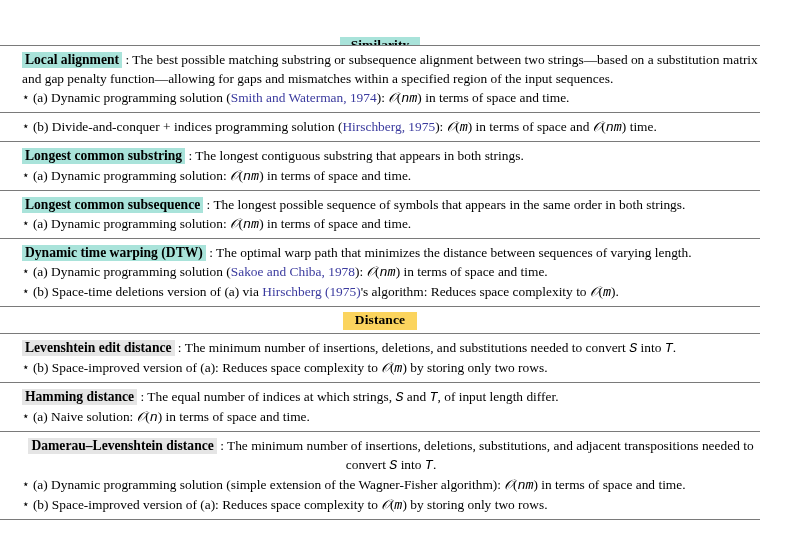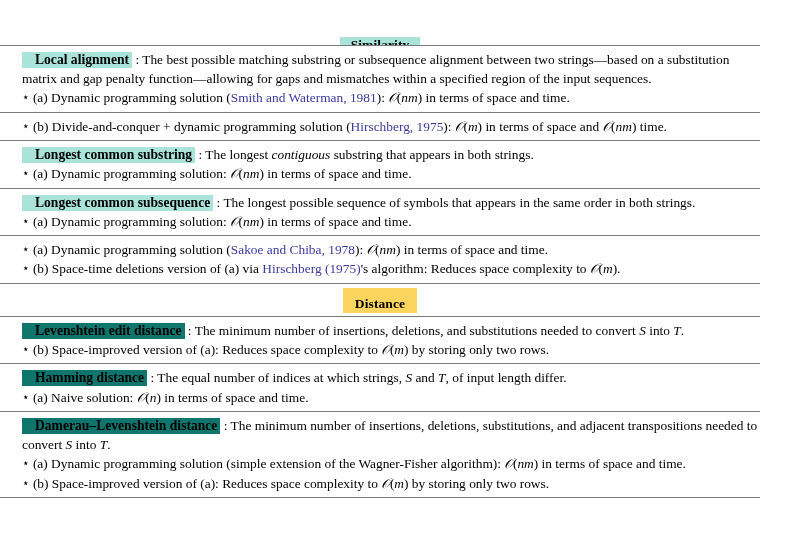--- a/index.html
+++ b/index.html
@@ -51,64 +51,65 @@
   }
   .band-teal .band-label {
     background: #a9e3da;
   }
   .band-gold {
     height: auto;
     padding: 4px 0 3px 0;
   }
   .band-gold .band-label {
     background: #fbd45e;
-    padding: 9px 12px 2px 12px;
+    padding: 1px 12px 2px 12px;
   }
 
   
   .row {
     padding: 4px 0 4px 0;
   }
   .line {
     font-size: 13.4px;
     line-height: 1.42;
     padding-left: 22px;
     text-indent: 0;
     white-space: normal;
   }
   .line.wrap {
     padding-left: 22px;
     text-indent: -0px;
+    text-align: center;
   }
   .term {
     font-weight: bold;
     font-size: 13.6px;
-    padding: 0 3px 1px 13px;
+    padding: 0 3px 1px 3px;
   }
   .term.teal { background: #a9e3da; }
-  .term.gold { background: #0f766e; font-family: Liberation Serif, serif; }
+  .term.gold { background: #e5e5e5; font-family: Liberation Serif, serif; }
 
   .sep { }
   .cite {
     color: #3a3a9e;
   }
-  .it { font-style: italic; }
+  .it { }
 
   
   .math {
     font-family: "Liberation Serif", "DejaVu Serif", serif;
   }
   .calO {
     font-family: "DejaVu Serif", serif;
     font-style: italic;
     font-size: 13.6px;
   }
   .mv {
     font-style: italic;
-    font-family: Liberation Serif, serif;
+    font-family: Liberation Mono, monospace;
   }
   .star {
     font-size: 12px;
     vertical-align: 1px;
   }
 </style>
 </head>
 <body>
 
 <div class="page">
@@ -119,30 +120,30 @@
     </div>
     <div class="rule"></div>
 
     <div class="row">
       <div class="line">
         <span class="term teal">Local alignment</span><span class="sep"> : </span><span>The best possible matching substring or subsequence alignment between two strings—based on a substitution matrix and gap penalty function—allowing for gaps and mismatches within a specified region of the input sequences.</span>
       </div>
       <div class="line">
         <span class="star">⋆</span>
         <span>(a)</span>
-        <span>Dynamic programming solution (</span><span class="cite">Smith and Waterman, 1981</span><span>): </span><span class="calO">𝒪</span><span class="math">(</span><span class="mv">nm</span><span class="math">)</span><span> in terms of space and time.</span>
-      </div>
-    </div>
-    <div class="rule"></div>
-
-    <div class="row">
-      <div class="line">
-        <span class="star">⋆</span>
-        <span>(b)</span>
-        <span>Divide-and-conquer + dynamic programming solution (</span><span class="cite">Hirschberg, 1975</span><span>): </span><span class="calO">𝒪</span><span class="math">(</span><span class="mv">m</span><span class="math">)</span><span> in terms of space and </span><span class="calO">𝒪</span><span class="math">(</span><span class="mv">nm</span><span class="math">)</span><span> time.</span>
+        <span>Dynamic programming solution (</span><span class="cite">Smith and Waterman, 1974</span><span>): </span><span class="calO">𝒪</span><span class="math">(</span><span class="mv">nm</span><span class="math">)</span><span> in terms of space and time.</span>
+      </div>
+    </div>
+    <div class="rule"></div>
+
+    <div class="row">
+      <div class="line">
+        <span class="star">⋆</span>
+        <span>(b)</span>
+        <span>Divide-and-conquer + indices programming solution (</span><span class="cite">Hirschberg, 1975</span><span>): </span><span class="calO">𝒪</span><span class="math">(</span><span class="mv">m</span><span class="math">)</span><span> in terms of space and </span><span class="calO">𝒪</span><span class="math">(</span><span class="mv">nm</span><span class="math">)</span><span> time.</span>
       </div>
     </div>
     <div class="rule"></div>
 
     <div class="row">
       <div class="line">
         <span class="term teal">Longest common substring</span><span class="sep"> : </span><span>The longest </span><span class="it">contiguous</span><span> substring that appears in both strings.</span>
       </div>
       <div class="line">
         <span class="star">⋆</span>
@@ -158,20 +159,23 @@
       </div>
       <div class="line">
         <span class="star">⋆</span>
         <span>(a)</span>
         <span>Dynamic programming solution: </span><span class="calO">𝒪</span><span class="math">(</span><span class="mv">nm</span><span class="math">)</span><span> in terms of space and time.</span>
       </div>
     </div>
     <div class="rule"></div>
 
     <div class="row">
+      <div class="line">
+        <span class="term teal">Dynamic time warping (DTW)</span><span class="sep"> : </span><span>The optimal warp path that minimizes the distance between sequences of varying length.</span>
+      </div>
       <div class="line">
         <span class="star">⋆</span>
         <span>(a)</span>
         <span>Dynamic programming solution (</span><span class="cite">Sakoe and Chiba, 1978</span><span>): </span><span class="calO">𝒪</span><span class="math">(</span><span class="mv">nm</span><span class="math">)</span><span> in terms of space and time.</span>
       </div>
       <div class="line">
         <span class="star">⋆</span>
         <span>(b)</span>
         <span>Space-time deletions version of (a) via </span><span class="cite">Hirschberg (1975)</span><span>'s algorithm: Reduces space complexity to </span><span class="calO">𝒪</span><span class="math">(</span><span class="mv">m</span><span class="math">)</span><span>.</span>
       </div>

